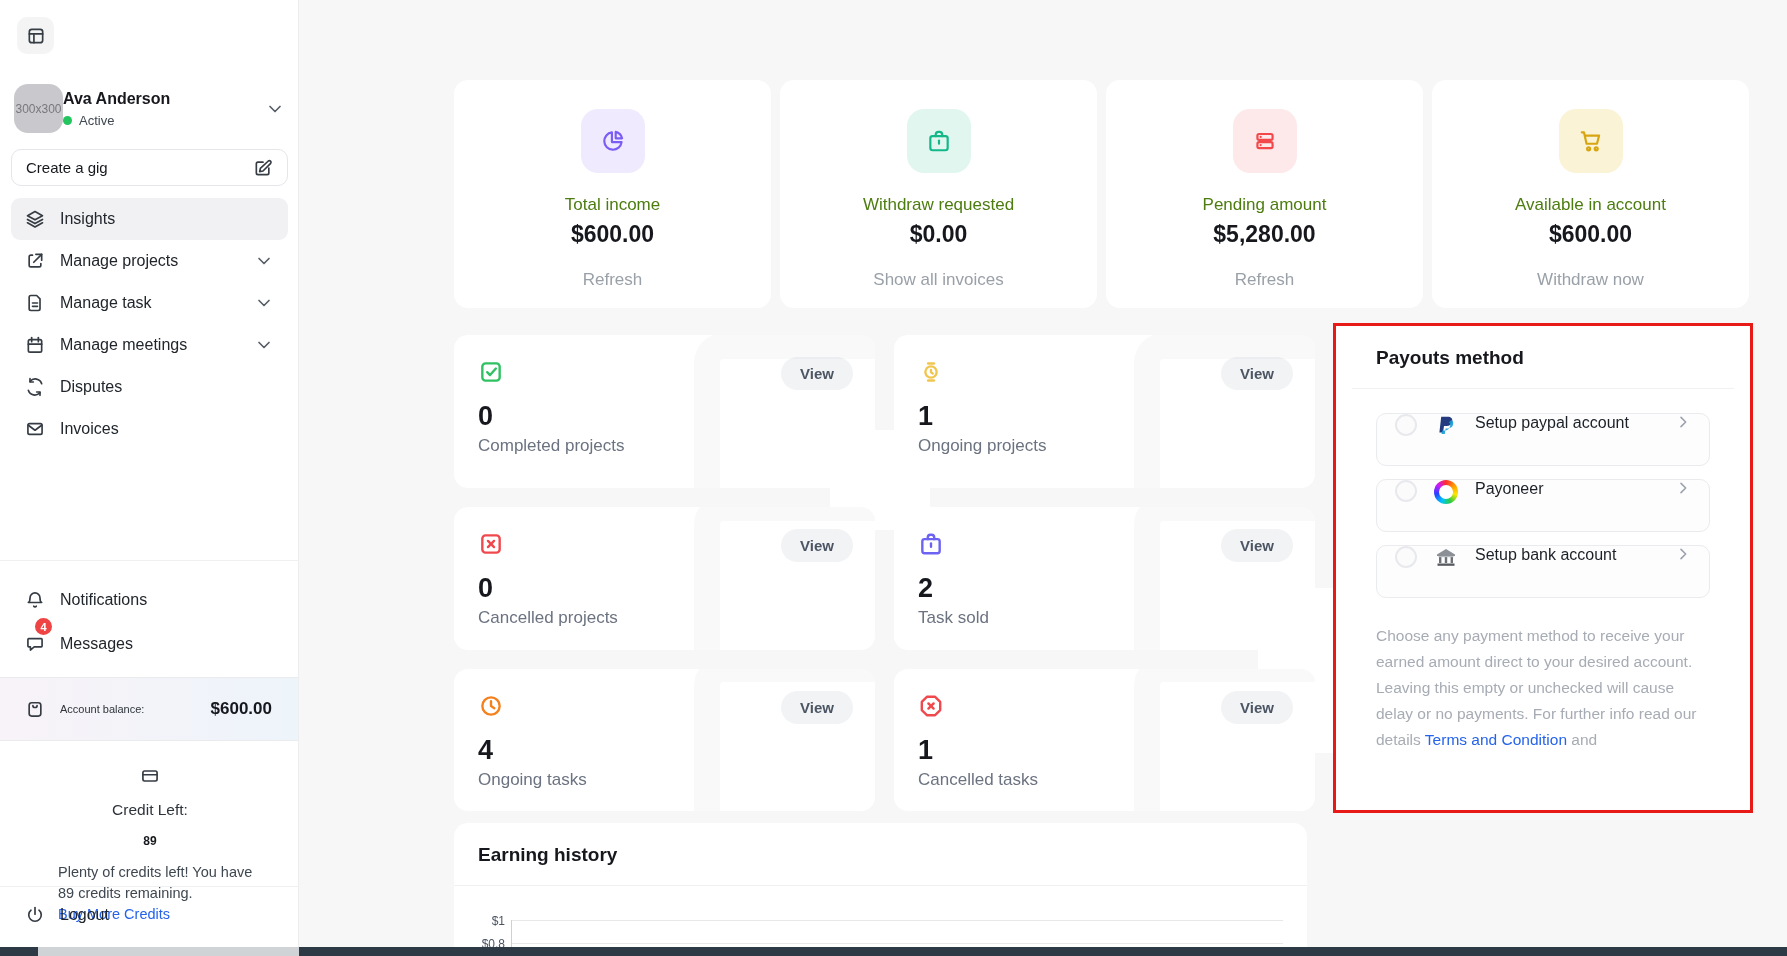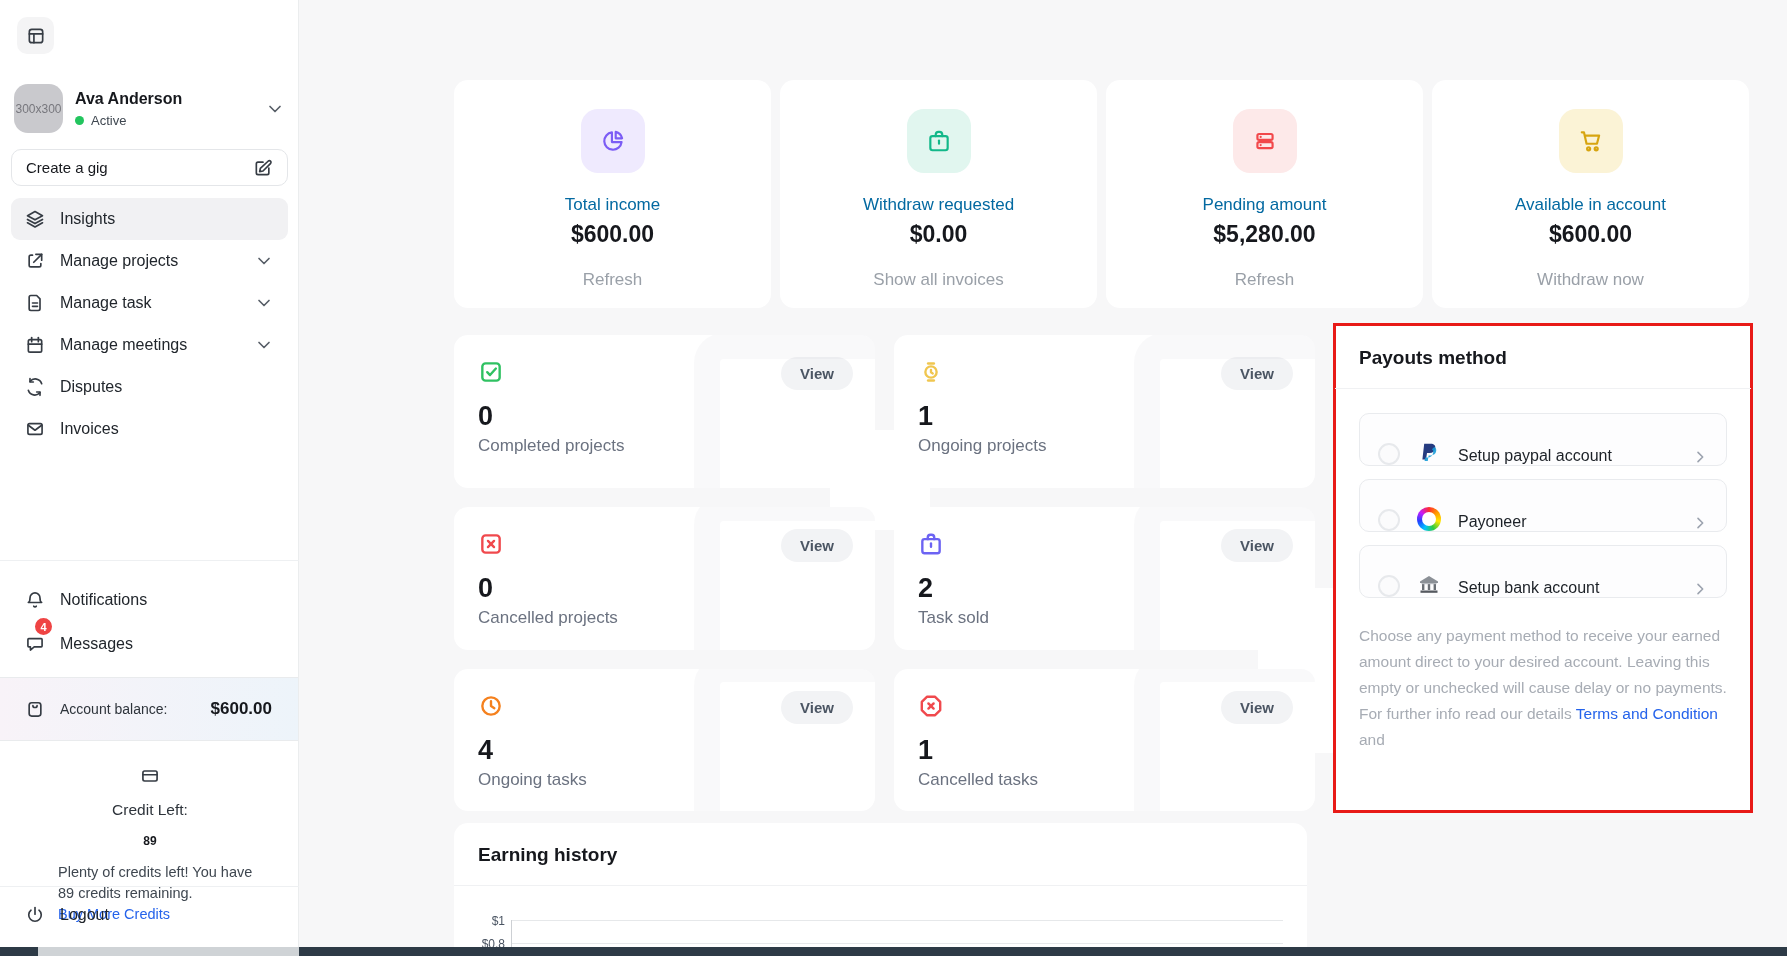--- a/index.html
+++ b/index.html
@@ -5,54 +5,54 @@
   * { margin:0; padding:0; box-sizing:border-box; }
   html,body { width:1787px; height:956px; overflow:hidden; }
   body { background:#f7f7f8; font-family:"Liberation Sans", sans-serif; color:#17191d; position:relative; }
   svg { display:block; }
 
   
   .sidebar { position:absolute; left:0; top:0; width:299px; height:956px; background:#fff; border-right:1px solid #ebedee; z-index:5; }
   .logo-btn { position:absolute; left:17px; top:17px; width:37px; height:37px; background:#f4f4f5; border-radius:10px; display:flex; align-items:center; justify-content:center; cursor:pointer; }
   .profile { position:absolute; left:14px; top:84px; width:271px; display:flex; align-items:center; cursor:pointer; }
   .avatar { width:49px; height:49px; border-radius:14px; background:#c9c9cd; color:#77777d; font-size:12px; display:flex; align-items:center; justify-content:center; flex:none; }
-  .profile-meta { margin-left:12px; flex:1; }
+  .profile-meta { flex:1; }
   .profile-name { font-size:16px; font-weight:bold; color:#16181d; }
   .profile-status { display:flex; align-items:center; gap:7px; margin-top:5px; }
   .status-dot { width:9px; height:9px; border-radius:50%; background:#22c55e; }
   .status-text { font-size:13px; color:#3f4750; }
   .create-gig { position:absolute; left:11px; top:149px; width:277px; height:37px; border:1px solid #e4e6e9; border-radius:10px; background:#fff; display:flex; align-items:center; padding:0 14px; cursor:pointer; }
   .create-gig span { font-size:15px; color:#16181d; flex:1; }
   .nav { position:absolute; left:11px; top:198px; width:277px; }
   .nav-item { display:flex; align-items:center; gap:15px; height:42px; padding:0 14px; border-radius:9px; font-size:16px; color:#21262c; cursor:pointer; }
   .nav-item.active { background:#f1f1f3; }
   .nav-item .grow { flex:1; }
   .icon-20 { width:20px; height:20px; color:#363c44; flex:none; }
   .chev { color:#565d66; }
   .side-divider { position:absolute; left:0; width:299px; border-top:1px solid #eef0f2; }
   .bottom-nav { position:absolute; left:11px; top:578px; width:277px; }
   .bottom-nav .nav-item { position:relative; height:44px; }
   .msg-badge { position:absolute; left:22px; top:-6px; min-width:21px; height:21px; border-radius:50%; background:#ef4444; border:2px solid #fff; color:#fff; font-size:11px; font-weight:bold; display:flex; align-items:center; justify-content:center; }
   .balance-row { position:absolute; left:0; top:677px; width:298px; height:64px; background:linear-gradient(90deg,#f8f3f8,#edf4fa); border-top:1px solid #e9ebed; border-bottom:1px solid #e9ebed; display:flex; align-items:center; padding:0 26px 0 25px; gap:15px; }
-  .balance-label { font-size:14px; color:#2e343b; flex:1; }
+  .balance-label { font-size:11px; color:#2e343b; flex:1; }
   .balance-value { font-size:17px; font-weight:bold; color:#16181d; }
   .credit-block { position:absolute; left:25px; top:766px; width:250px; }
   .credit-head { display:flex; align-items:center; gap:15px;flex-direction:column; }
   .credit-label { font-size:15.5px; color:#2e343b; flex:1; }
   .credit-value { font-size:12px; font-weight:bold; color:#16181d; }
   .credit-note { margin:14px 0 0 33px; font-size:14.5px; line-height:21px; color:#3f4750; }
   .buy-link { color:#2563eb; cursor:pointer; }
   .logout-row { position:absolute; left:25px; top:905px; display:flex; align-items:center; gap:15px; cursor:pointer; }
   .logout-label { font-size:16px; color:#21262c; }
 
   
   .stat-row { position:absolute; left:454px; top:80px; display:flex; gap:9px; z-index:1; }
   .stat-card { width:317px; height:228px; background:#fff; border-radius:14px; display:flex; flex-direction:column; align-items:center; padding-top:29px; }
   .stat-tile { width:64px; height:64px; border-radius:17px; display:flex; align-items:center; justify-content:center; }
-  .stat-label { margin-top:22px; font-size:17px; color:#0369a1; }
+  .stat-label { margin-top:22px; font-size:17px; color:#4d7c0f; }
   .stat-value { margin-top:6px; font-size:23px; font-weight:bold; color:#16181d; }
   .stat-action { margin-top:22px; font-size:17px; color:#9aa0a8; cursor:pointer; }
   .tile-purple { background:#efeafe; } .ic-purple { color:#7b5cf5; }
   .tile-teal { background:#e1f6ef; } .ic-teal { color:#12b889; }
   .tile-red { background:#fde9e9; } .ic-red { color:#f2484b; }
   .tile-yellow { background:#fbf3d6; } .ic-yellow { color:#d7a510; }
 
   
   .deco { position:absolute; background:#fff; border-radius:22px; z-index:0; }
   .tiles-grid { position:absolute; left:454px; top:335px; display:grid; grid-template-columns:421px 421px; grid-template-rows:153px 143px 142px; column-gap:11px; row-gap:10px; z-index:1;gap:19px; }
@@ -60,24 +60,24 @@
   .tile-card::after { content:""; position:absolute; right:-46px; bottom:-72px; width:175px; height:175px; border:26px solid rgba(110,110,130,0.045); border-radius:30px; pointer-events:none; }
   .view-btn { position:absolute; right:22px; top:22px; background:#f2f3f5; border:none; border-radius:999px; padding:8px 19px; font-size:15px; font-weight:bold; color:#4b5563; font-family:inherit; cursor:pointer; }
   .tile-num { margin-top:16px; font-size:27px; font-weight:bold; color:#16181d; }
   .tile-label { margin-top:4px; font-size:17px; color:#6b7280; }
   .icon-26 { width:26px; height:26px; }
   .ic-green { color:#2fc162; } .ic-gold { color:#f0c64f; } .ic-redl { color:#f0494d; }
   .ic-indigo { color:#6c63f3; } .ic-orange { color:#f5811e; }
 
   
   .payouts { position:absolute; left:1333px; top:323px; width:420px; height:490px; background:#fff; border:3px solid #e81a17; z-index:2; }
-  .payouts-inner { padding:21px 23px; }
+  .payouts-inner { padding:21px 40px; }
   .payouts-title { font-size:19px; font-weight:bold; color:#16181d; }
   .payouts-divider { border-top:1px solid #f0f1f3; margin:19px -24px 24px -24px; }
-  .pay-option { display:flex; align-items:flex-end; gap:17px; height:53px; border:1px solid #e9ebee; border-radius:10px; background:#fdfdfe; padding:0 18px; margin-bottom:13px; cursor:pointer; }
+  .pay-option { display:flex; align-items:flex-start; gap:17px; height:53px; border:1px solid #e9ebee; border-radius:10px; background:#fdfdfe; padding:0 18px; margin-bottom:13px; cursor:pointer; }
   .radio { width:22px; height:22px; border-radius:50%; border:2px solid #e7e9ec; background:#fbfbfc; flex:none; }
   .pay-label { font-size:16px; color:#1c2127; flex:1; }
   .pay-chev { color:#9ca3af; }
   .payoneer-ring { width:24px; height:24px; border-radius:50%; background:conic-gradient(#ff2d2d,#ff9a00,#ffe600,#2ecc40,#00c3ff,#2243ff,#c61aff,#ff2d2d); position:relative; flex:none; }
   .payoneer-ring::after { content:""; position:absolute; left:5px; top:5px; width:14px; height:14px; border-radius:50%; background:#fff; }
   .pay-desc { margin-top:25px; font-size:15.5px; line-height:26px; color:#a7acb4; }
   .terms-link { color:#2563eb; cursor:pointer; }
 
   
   .earning { position:absolute; left:454px; top:823px; width:853px; height:200px; background:#fff; border-radius:14px 14px 0 0; z-index:1; }

